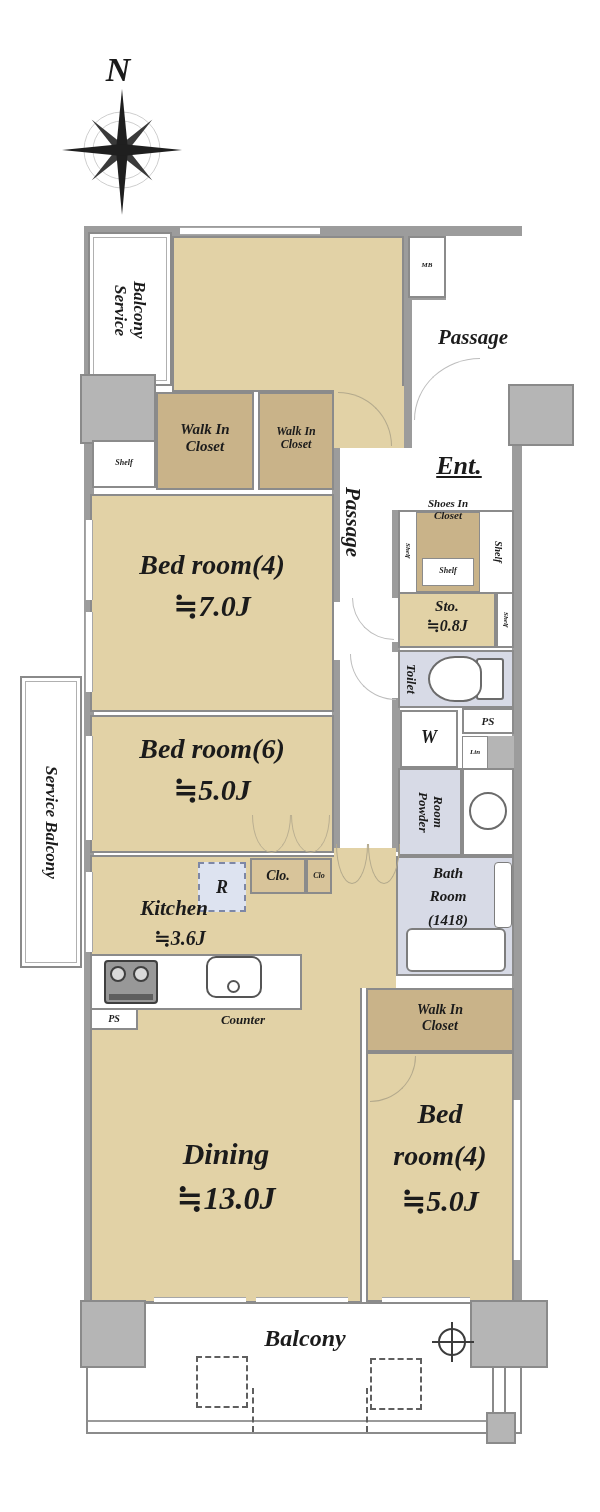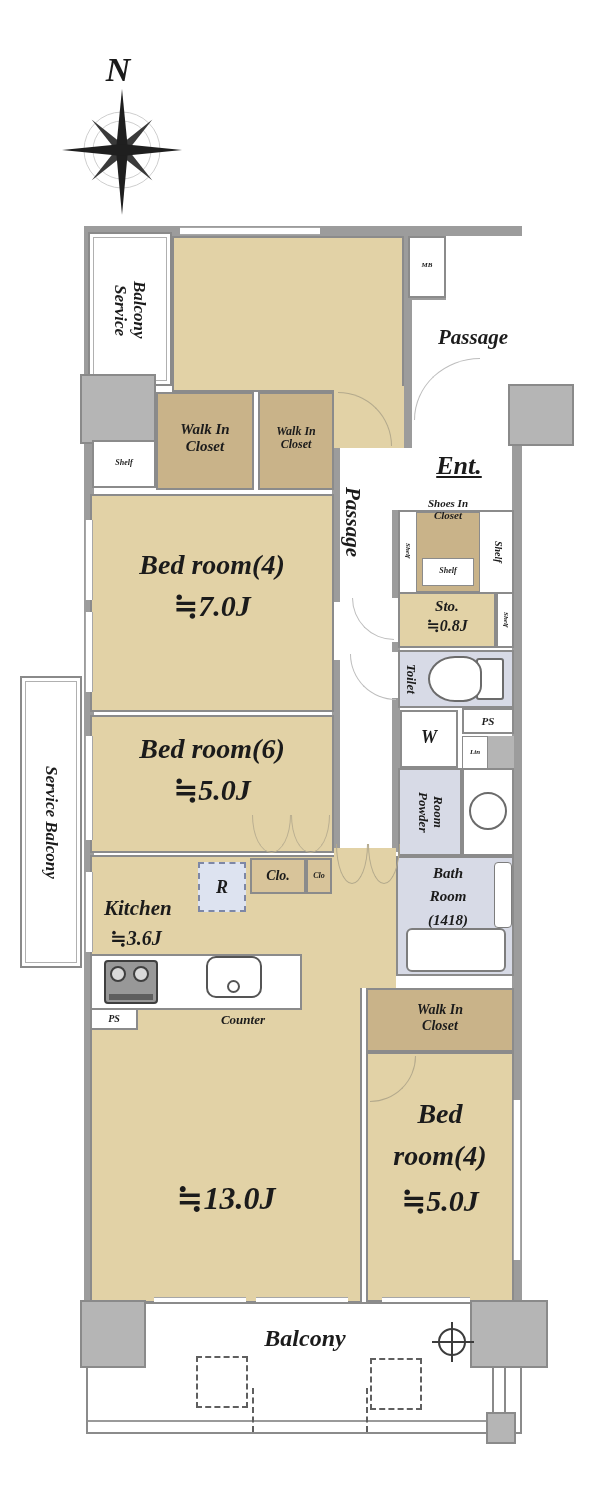--- a/index.html
+++ b/index.html
@@ -11,21 +11,21 @@
   .rm{position:absolute;box-sizing:border-box;border:2px solid #8b8b8b;}
   .tan{background:#e2d2a6;}
   .dtan{background:#c9b389;}
   .ctan{background:#d8c49a;}
   .blue{background:#d7dae6;}
   .white{background:#fff;}
   .lbl{position:absolute;display:flex;flex-direction:column;align-items:center;justify-content:center;
        font-style:italic;font-weight:bold;color:#1b1b1b;line-height:1.12;text-align:center;}
   .lbl span{white-space:nowrap;display:block;}
   .vert{writing-mode:vertical-lr;}
-  .left{align-items:flex-start;}
+  .left{align-items:center;}
   .arc{position:absolute;box-sizing:border-box;}
   .hump{position:absolute;box-sizing:border-box;border:1.5px solid #b9ae90;border-top:none;
         border-radius:0 0 50% 50% / 0 0 100% 100%;}
   .winh{position:absolute;background:#fff;border-top:1px solid #a7a7a7;border-bottom:1px solid #a7a7a7;box-sizing:border-box;}
   .winv{position:absolute;background:#fff;border-left:1px solid #a7a7a7;border-right:1px solid #a7a7a7;box-sizing:border-box;}
   .dash{position:absolute;box-sizing:border-box;border:2px dashed #5f5f5f;}
   .sbx{position:absolute;box-sizing:border-box;background:#fff;border:2px solid #8a8a8a;box-shadow:inset 0 0 0 3px #fff,inset 0 0 0 4px #b0b0b0;}
 </style>
 </head>
 <body>
@@ -235,20 +235,23 @@
     </div>
   <div class="lbl" style="left:306px;top:866px;width:26px;height:20px;font-size:8px;">
       <span>Clo</span>
     </div>
   <div class="lbl" style="left:198px;top:1010px;width:90px;height:20px;font-size:13px;">
       <span>Counter</span>
     </div>
   <div class="lbl" style="left:90px;top:1010px;width:48px;height:18px;font-size:10px;">
       <span>PS</span>
     </div>
+  <div class="lbl" style="left:90px;top:1136px;width:272px;height:36px;font-size:30px;">
+      <span>Dining</span>
+    </div>
   <div class="lbl" style="left:90px;top:1180px;width:272px;height:38px;font-size:32px;justify-content:center;">
       <span>≒13.0J</span>
     </div>
   <div class="lbl" style="left:366px;top:996px;width:148px;height:44px;font-size:14px;">
     <span>Walk In</span>
       <span>Closet</span>
     </div>
   <div class="lbl" style="left:366px;top:1096px;width:148px;height:36px;font-size:28px;">
       <span>Bed</span>
     </div>

